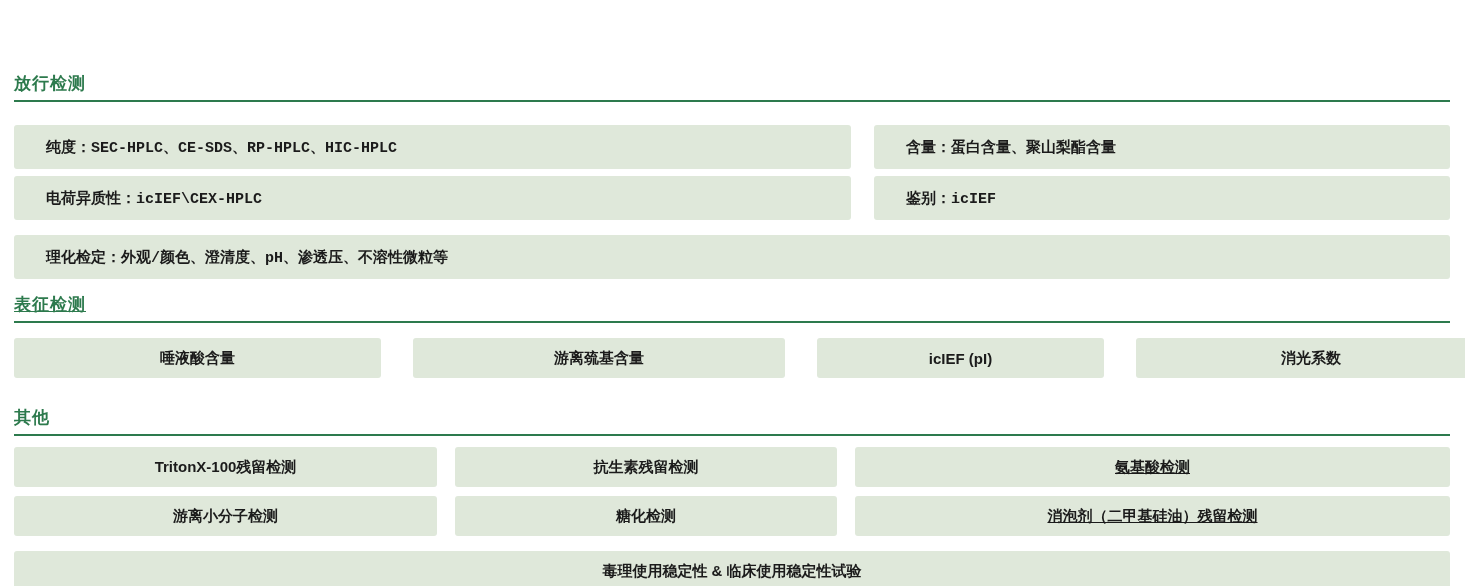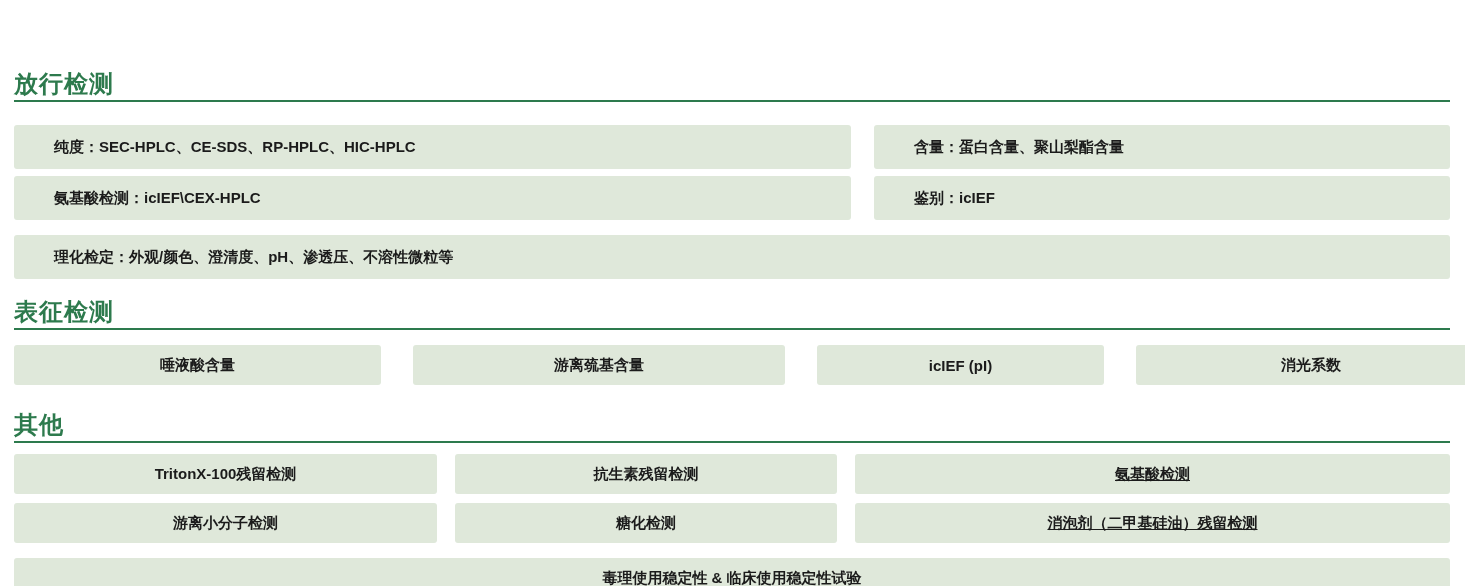--- a/index.html
+++ b/index.html
@@ -13,30 +13,30 @@
     height: 586px;
     background: #ffffff;
     font-family: "Liberation Sans", "DejaVu Sans", sans-serif;
     overflow: hidden;
   }
   .content {
     padding: 0 15px 0 14px;
   }
   .section-heading {
     margin: 0;
-    font-size: 24px;
+    font-size: 17px;
     font-weight: bold;
     color: #2d7a4d;
     line-height: 24px;
     padding-bottom: 4px;
     border-bottom: 2px solid #2d7a4d;
     letter-spacing: 1px;
   }
   .heading-release { margin-top: 72px; }
-  .heading-characterization { margin-top: 21px; }
+  .heading-characterization { margin-top: 14px; text-decoration: underline; }
   .heading-others { margin-top: 28px; }
 
   .row {
     display: flex;
     align-items: stretch;
   }
   .release-rows { margin-top: 23px; }
   .release-rows .row { margin-bottom: 7px; gap: 23px; }
   .char-rows { margin-top: 8px; }
   .char-rows .row { gap: 32px; }
@@ -50,21 +50,21 @@
     font-weight: bold;
     font-size: 15px;
     display: flex;
     align-items: center;
     border-radius: 3px;
     box-sizing: border-box;
     white-space: nowrap;
   }
   .box-tall { height: 44px; }
   .box-short { height: 40px; }
-  .box-left  { justify-content: flex-start; padding-left: 40px; }
+  .box-left  { justify-content: flex-start; padding-left: 32px; font-family: Liberation Mono, monospace; }
   .box-center { justify-content: center; }
 
   
   .rel-l { flex: 0 0 837px; }
   .rel-r { flex: 0 0 576px; }
   .rel-full { flex: 1 1 auto; }
 
   .chr-1 { flex: 0 0 367px; }
   .chr-2 { flex: 0 0 372px; }
   .chr-3 { flex: 0 0 287px; }
@@ -82,21 +82,21 @@
   <div class="content">
 
     <h2 class="section-heading heading-release">放行检测</h2>
 
     <div class="release-rows">
       <div class="row">
         <div class="box box-tall box-left rel-l">纯度：SEC-HPLC、CE-SDS、RP-HPLC、HIC-HPLC</div>
         <div class="box box-tall box-left rel-r">含量：蛋白含量、聚山梨酯含量</div>
       </div>
       <div class="row">
-        <div class="box box-tall box-left rel-l">氨基酸检测：icIEF\CEX-HPLC</div>
+        <div class="box box-tall box-left rel-l">电荷异质性：icIEF\CEX-HPLC</div>
         <div class="box box-tall box-left rel-r">鉴别：icIEF</div>
       </div>
       <div class="row">
         <div class="box box-tall box-left rel-full">理化检定：外观/颜色、澄清度、pH、渗透压、不溶性微粒等</div>
       </div>
     </div>
 
     <h2 class="section-heading heading-characterization">表征检测</h2>
 
     <div class="char-rows">

